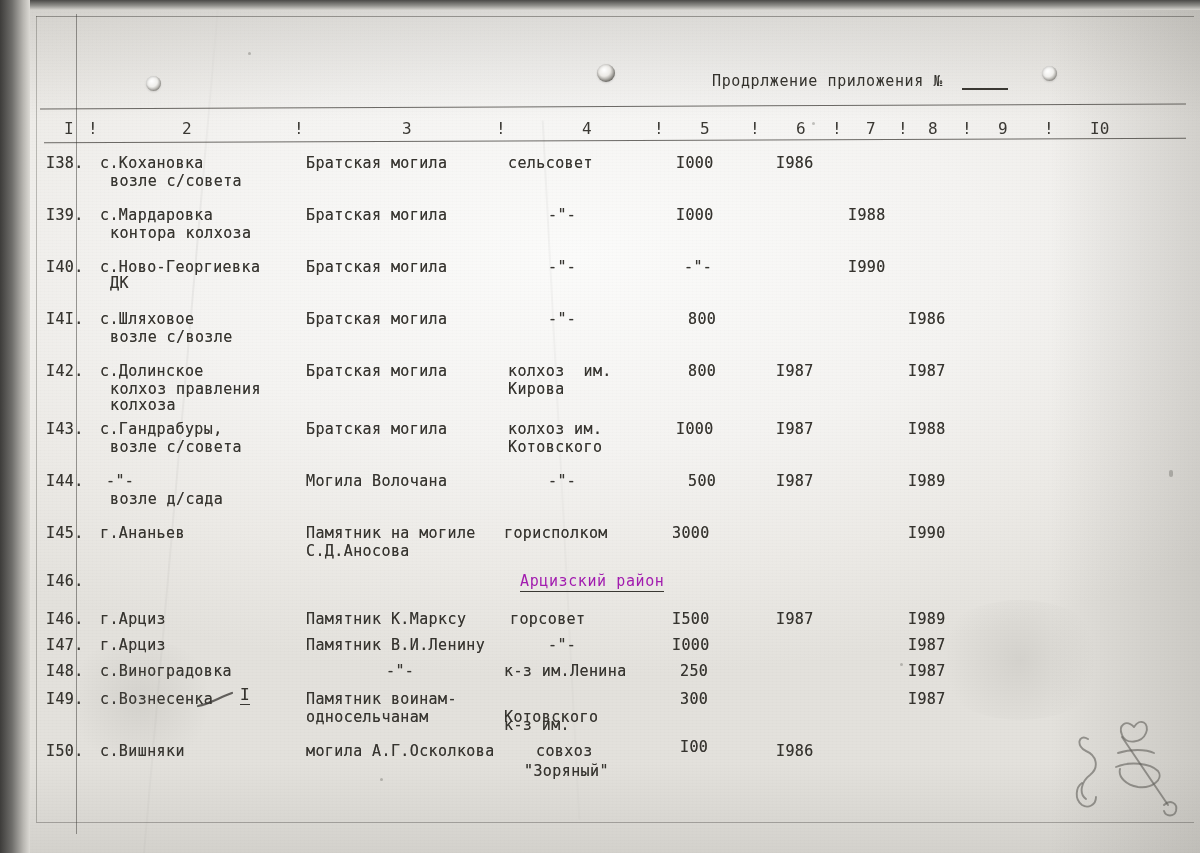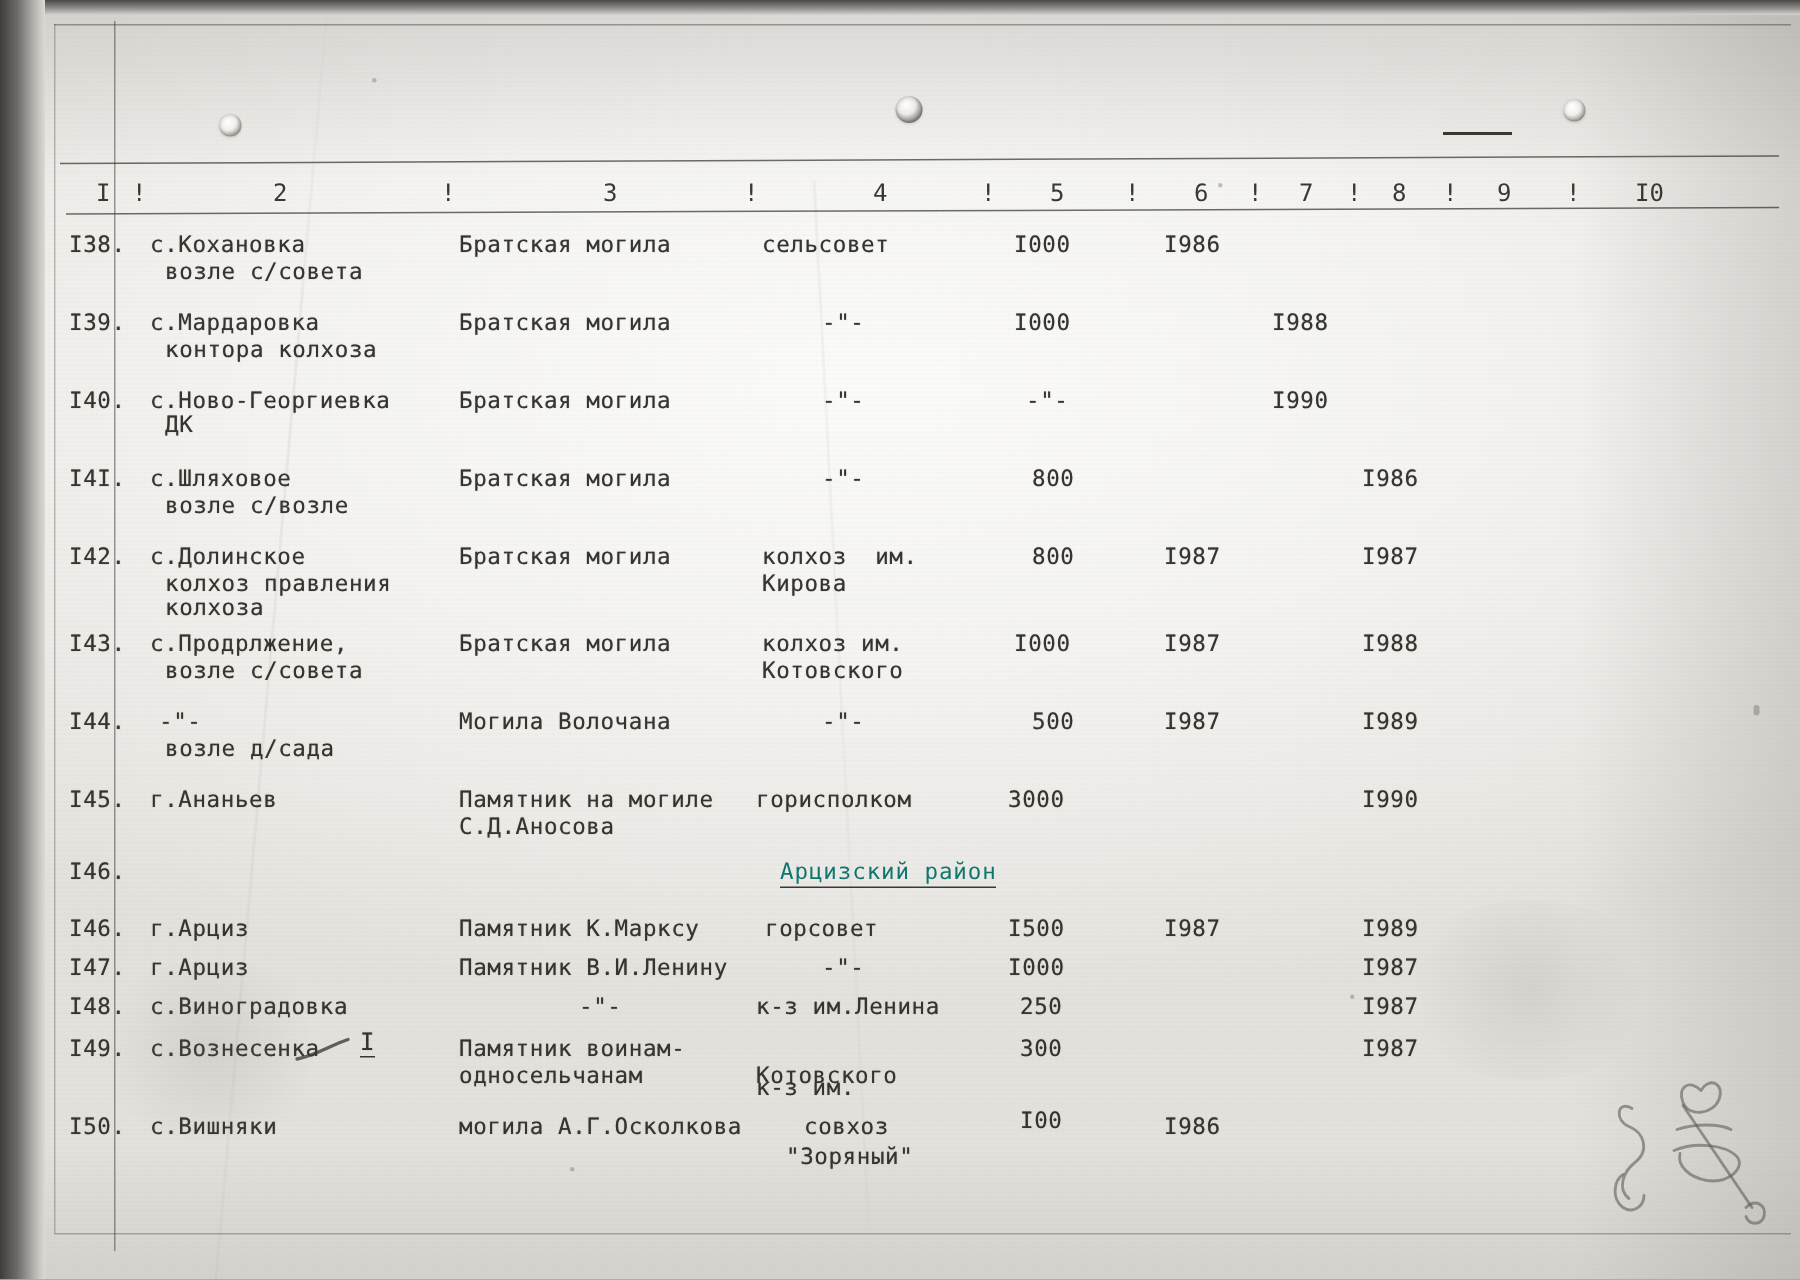--- a/index.html
+++ b/index.html
@@ -136,21 +136,21 @@
   .hdr {
     position: absolute; top: 119px;
     font-size: 16px; font-family: "DejaVu Sans Mono", "Liberation Mono", monospace;
     color: #3a3833; white-space: pre;
   }
 
   
   .section-title {
     position: absolute; font-size: 15px; letter-spacing: .6px;
     font-family: "DejaVu Sans Mono", "Liberation Mono", monospace;
-    color: #0f766e; white-space: pre;
+    color: #a21caf; white-space: pre;
     border-bottom: 1.4px solid #3a3833; padding-bottom: 1px;
   }
 
   
   .hand {
     position: absolute;
     color: rgba(85,83,80,.62);
     font-family: "DejaVu Serif", "Liberation Serif", serif;
     pointer-events: none;
   }
@@ -186,20 +186,21 @@
   <div class="border-v"></div>
   <div class="border-v-left2"></div>
   <div class="border-h-top"></div>
   <div class="border-h-bottom"></div>
 
   <div class="punch" id="punch-left"></div>
   <div class="punch" id="punch-mid"></div>
   <div class="punch" id="punch-right"></div>
 
 
+  <div class="cont-label">Продрлжение приложения №</div>
   <div class="cont-blank"></div>
 
   <div class="rule" id="rule-top"></div>
   <div class="rule" id="rule-header"></div>
 
   <div class="hdr" style="left:64px">I</div>
   <div class="hdr" style="left:88px">!</div>
   <div class="hdr" style="left:182px">2</div>
   <div class="hdr" style="left:294px">!</div>
   <div class="hdr" style="left:402px">3</div>
@@ -255,21 +256,21 @@
   <div class="tw" style="left:110px; top:380px">колхоз правления</div>
   <div class="tw" style="left:110px; top:396px">колхоза</div>
   <div class="tw" style="left:306px; top:362px">Братская могила</div>
   <div class="tw" style="left:508px; top:362px">колхоз  им.</div>
   <div class="tw" style="left:508px; top:380px">Кирова</div>
   <div class="tw" style="left:688px; top:362px">800</div>
   <div class="tw" style="left:776px; top:362px">I987</div>
   <div class="tw" style="left:908px; top:362px">I987</div>
 
   <div class="tw" style="left:46px;  top:420px">I43.</div>
-  <div class="tw" style="left:100px; top:420px">с.Продрлжение,</div>
+  <div class="tw" style="left:100px; top:420px">с.Гандрабуры,</div>
   <div class="tw" style="left:110px; top:438px">возле с/совета</div>
   <div class="tw" style="left:306px; top:420px">Братская могила</div>
   <div class="tw" style="left:508px; top:420px">колхоз им.</div>
   <div class="tw" style="left:508px; top:438px">Котовского</div>
   <div class="tw" style="left:676px; top:420px">I000</div>
   <div class="tw" style="left:776px; top:420px">I987</div>
   <div class="tw" style="left:908px; top:420px">I988</div>
 
   <div class="tw" style="left:46px;  top:472px">I44.</div>
   <div class="tw" style="left:106px; top:472px">-"-</div>

